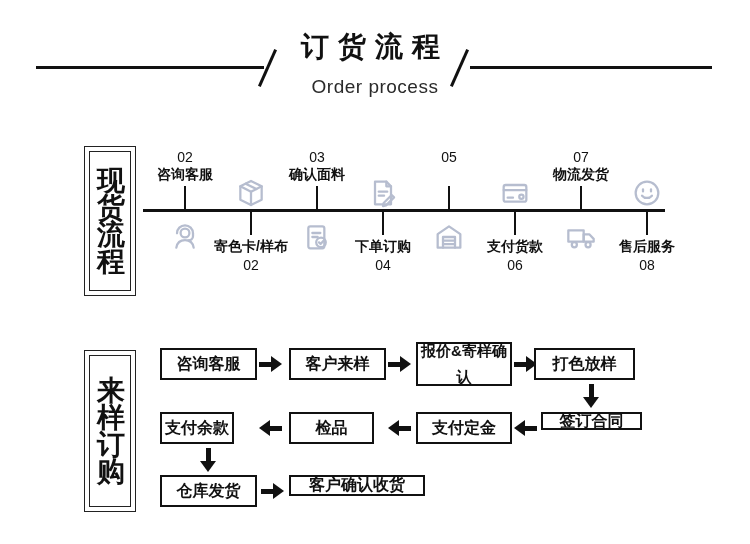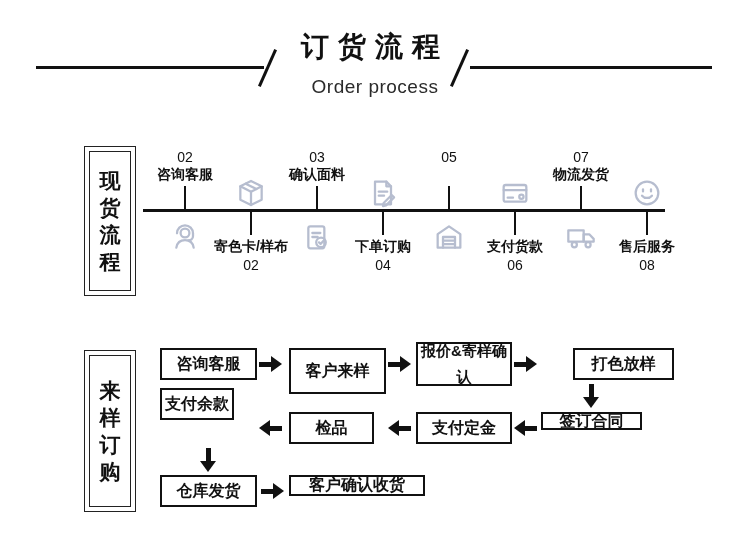--- a/index.html
+++ b/index.html
@@ -13,21 +13,21 @@
   .hline{height:3px;background:var(--line-color,#111);top:66px;}
   .hline.left{left:36px;width:228px;}
   .hline.right{left:470px;width:242px;}
   .slash{width:3px;height:40px;background:var(--line-color,#111);top:48px;transform:rotate(24deg);}
   .slash.left{left:266px;}
   .slash.right{left:458px;}
 
   
   .section-box{border:1px solid #222;padding:4px;background:#fff;box-sizing:border-box;}
   .section-box .inner{border:1px solid #222;width:100%;height:100%;box-sizing:border-box;display:flex;align-items:center;justify-content:center;}
-  .vtext{width:26px;text-align:center;font-size:21px;line-height:27px;font-weight:700;word-break:break-all;color:#111;}
+  .vtext{width:26px;text-align:center;font-size:28px;line-height:27px;font-weight:700;word-break:break-all;color:#111;}
   .stock-box{left:84px;top:146px;width:52px;height:150px;}
   .sample-box{left:84px;top:350px;width:52px;height:162px;}
 
   
   .tl-line{left:143px;top:209px;width:522px;height:3px;background:var(--line-color,#111);}
   .step{width:110px;height:132px;top:146px;}
   .step .tl-num{position:absolute;left:0;width:110px;text-align:center;font-size:14px;color:#111;}
   .step .tl-label{position:absolute;left:0;width:110px;text-align:center;font-size:14px;font-weight:700;color:#111;white-space:nowrap;}
   .step .tick{position:absolute;left:54px;width:2px;height:23px;background:var(--line-color,#111);}
   .step .tl-icon{position:absolute;left:39px;width:32px;height:32px;color:var(--icon-color,#b6bdcf);}
@@ -189,38 +189,38 @@
     <div class="inner">
       <div class="vtext">来样订购</div>
     </div>
   </div>
 
   <div class="abs node" style="left:160px;top:348px;width:97px;height:32px">咨询客服</div>
   <div class="abs arrow-r" style="left:259px;top:356px">
       <span class="bar"></span>
       <span class="head"></span>
     </div>
-  <div class="abs node" style="left:289px;top:348px;width:97px;height:46px">客户来样</div>
+  <div class="abs node" style="left:289px;top:348px;width:97px;height:32px">客户来样</div>
   <div class="abs arrow-r" style="left:388px;top:356px">
       <span class="bar"></span>
       <span class="head"></span>
     </div>
   <div class="abs node wrap2" style="left:416px;top:342px;width:96px;height:44px">报价&amp;寄样确认</div>
   <div class="abs arrow-r" style="left:514px;top:356px">
       <span class="bar"></span>
       <span class="head"></span>
     </div>
-  <div class="abs node" style="left:573px;top:348px;width:101px;height:32px">打色放样</div>
+  <div class="abs node" style="left:534px;top:348px;width:101px;height:32px">打色放样</div>
 
   <div class="abs arrow-d" style="left:583px;top:384px">
       <span class="bar"></span>
       <span class="head"></span>
     </div>
 
-  <div class="abs node" style="left:160px;top:388px;width:74px;height:32px">支付余款</div>
+  <div class="abs node" style="left:160px;top:412px;width:74px;height:32px">支付余款</div>
   <div class="abs arrow-l" style="left:259px;top:420px">
       <span class="head"></span>
       <span class="bar"></span>
     </div>
   <div class="abs node" style="left:289px;top:412px;width:85px;height:32px">检品</div>
   <div class="abs arrow-l" style="left:388px;top:420px">
       <span class="head"></span>
       <span class="bar"></span>
     </div>
   <div class="abs node" style="left:416px;top:412px;width:96px;height:32px">支付定金</div>

